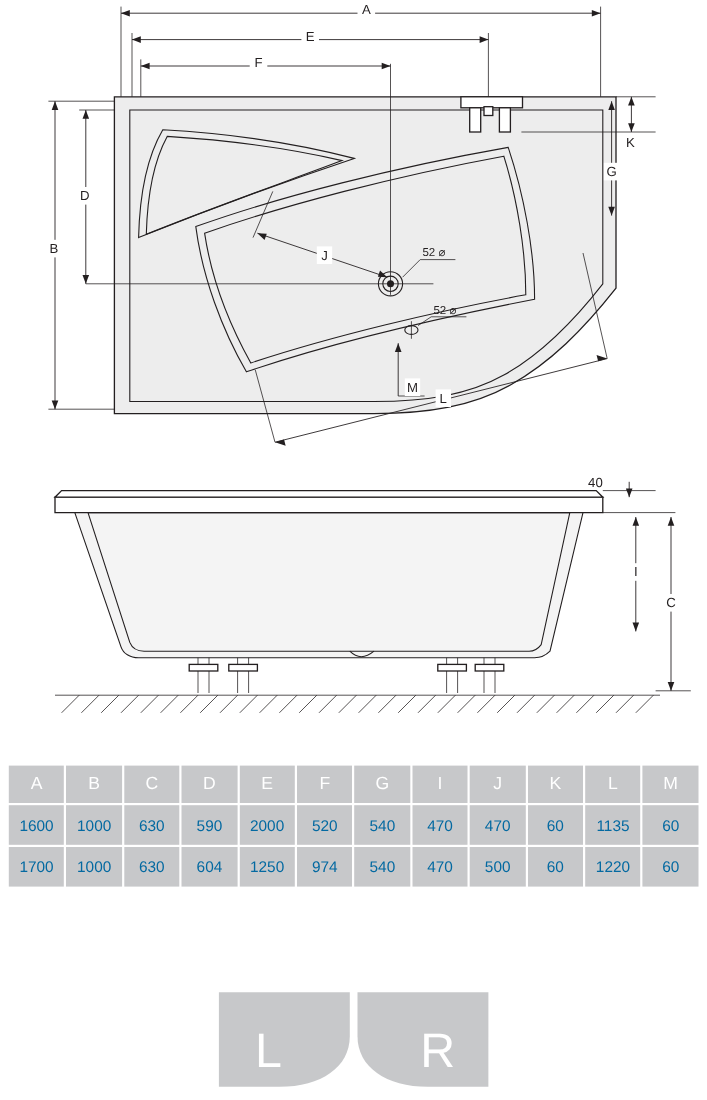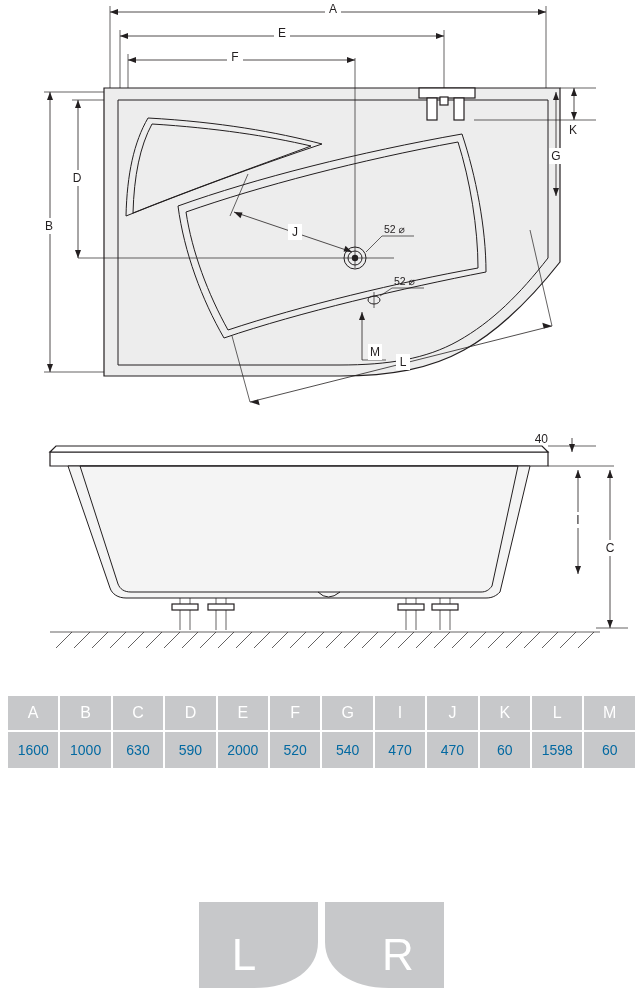--- a/index.html
+++ b/index.html
@@ -359,21 +359,35 @@
           <td>1600</td>
           <td>1000</td>
           <td>630</td>
           <td>590</td>
           <td>2000</td>
           <td>520</td>
           <td>540</td>
           <td>470</td>
           <td>470</td>
           <td>60</td>
-          <td>1598</td>
+          <td>1135</td>
+          <td>60</td>
+        </tr>
+        <tr>
+          <td>1700</td>
+          <td>1000</td>
+          <td>630</td>
+          <td>604</td>
+          <td>1250</td>
+          <td>974</td>
+          <td>540</td>
+          <td>470</td>
+          <td>500</td>
+          <td>60</td>
+          <td>1220</td>
           <td>60</td>
         </tr>
       </tbody>
     </table>
   </div>
 
   <svg id="lr" viewBox="0 0 643 110">
     <g>
       <path d="M199,12 L318,12 L318,52 C318,80 292,98 254,98 L199,98 Z" fill="#c7c8ca"></path>
       <text class="lr-letter" x="244" y="80" text-anchor="middle">L</text>

